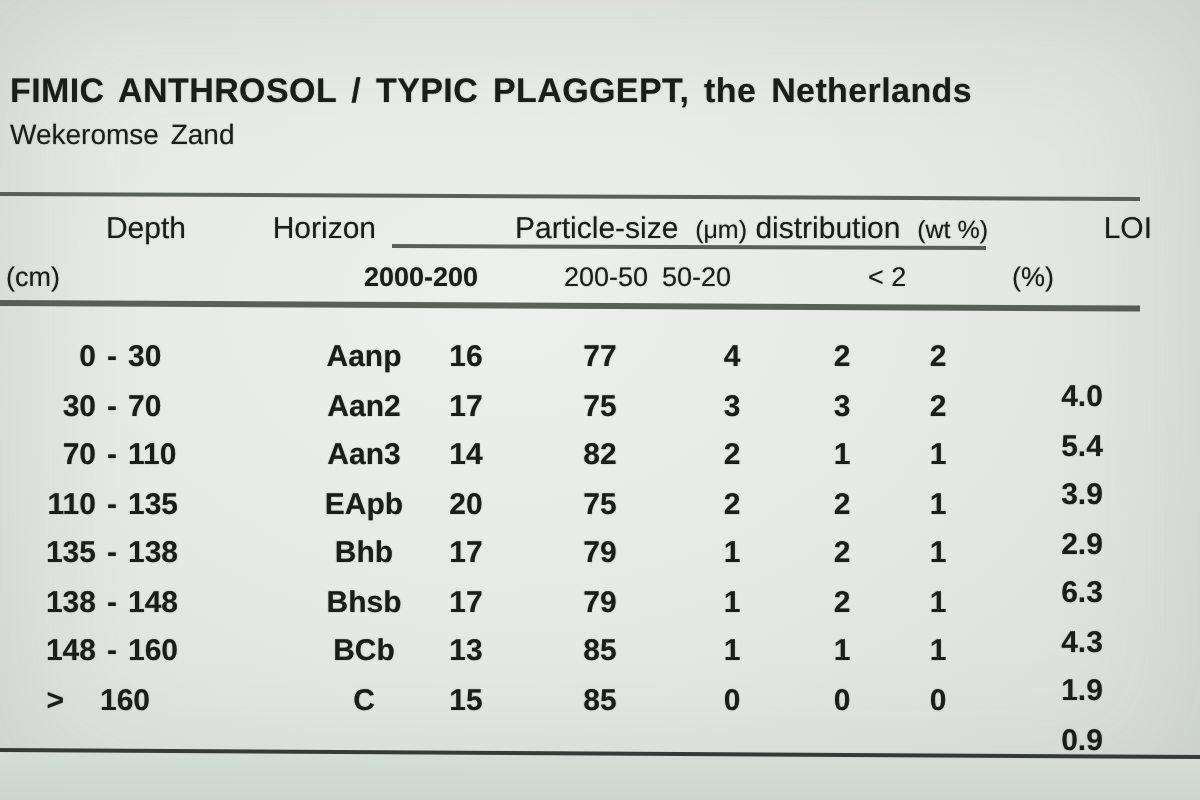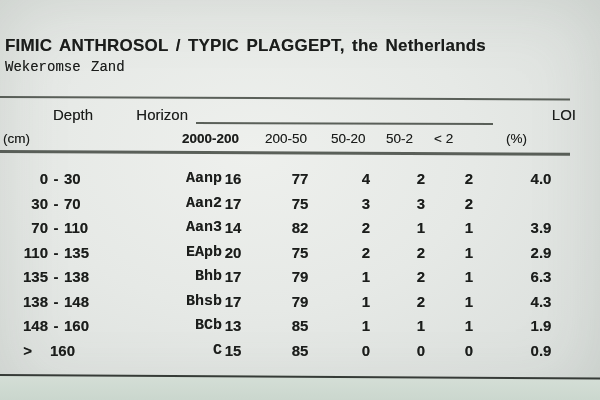--- a/index.html
+++ b/index.html
@@ -4,80 +4,80 @@
 <style>
   html,body{margin:0;padding:0;}
   body{width:600px;height:400px;overflow:hidden;font-family:"Liberation Sans",sans-serif;}
   .photo{
     position:relative;width:600px;height:400px;overflow:hidden;
     background:radial-gradient(ellipse at 42% 38%, #eef0ed 0%, #e6e9e6 45%, #dde1de 80%, #d6dbd8 100%);
     box-shadow:inset 0 0 70px rgba(110,120,112,0.18);
   }
   .txt{color:#1b1d1b;text-shadow:0 0 0.6px rgba(30,32,30,0.5);}
   .title{position:absolute;left:5px;top:36px;font-size:17px;font-weight:bold;letter-spacing:0.2px;word-spacing:2.5px;white-space:nowrap;}
-  .subtitle{position:absolute;left:5px;top:59px;font-size:14px;word-spacing:2px;font-family:Liberation Mono, monospace;}
+  .subtitle{position:absolute;left:5px;top:59px;font-size:14px;word-spacing:2px;}
   .rule{position:absolute;background:#41463f;opacity:0.85;transform-origin:left center;}
   .rule-top{left:0;top:96px;width:570px;height:2px;transform:rotate(0.25deg);}
   .rule-psd{left:196px;top:122px;width:297px;height:2px;transform:rotate(0.2deg);}
   .rule-mid{left:0;top:150px;width:570px;height:2.5px;transform:rotate(0.28deg);}
   .bottom-strip{
     position:absolute;left:-6px;top:374px;width:620px;height:34px;
     border-top:2.5px solid #363b37;
     background:linear-gradient(180deg,#d4ded6 0%,#ccd8cf 55%,#c6d3ca 100%);
     transform:rotate(0.33deg);transform-origin:left center;
   }
   .hcell{position:absolute;top:102px;font-size:15px;text-align:right;line-height:26px;}
   .hsub{position:absolute;top:127px;font-size:13.5px;line-height:24px;}
   .h-depth{left:3px;width:90px;}
   .h-horizon{left:118px;width:70px;}
   .h-particle{left:192px;width:302px;white-space:nowrap;}
   .h-loi{left:506px;width:70px;}
   .u-cm{left:3px;width:90px;}
   .u-pct{left:506px;width:70px;}
   .sub1{left:182px;width:70px;font-weight:bold;}
-  .sub2{left:265px;width:70px;}
+  .sub2{left:282px;width:70px;}
   .sub3{left:331px;width:70px;}
   .sub4{left:386px;width:70px;}
   .sub5{left:434px;width:70px;}
   .small-unit{font-size:12.5px;}
   .rows{position:absolute;left:0;top:167px;width:600px;}
   .row{position:relative;height:24.55px;}
   .cell{position:absolute;top:0;line-height:24.55px;font-size:15px;font-weight:bold;}
   .depth{left:0;width:112px;white-space:nowrap;}
   .dfrom{display:inline-block;width:48px;text-align:right;}
   .dsep{display:inline-block;width:16px;text-align:center;}
   .dto{display:inline-block;text-align:left;}
   .dfrom.gt{padding-right:16px;box-sizing:border-box;}
   .dto.gt{margin-left:-14px;}
-  .horizon{left:142px;width:80px;text-align:right;font-family:Liberation Mono, monospace;}
+  .horizon{left:142px;width:80px;text-align:center;}
   .v{text-align:center;width:70px;}
   .v1{left:198px;} .v2{left:265px;} .v3{left:331px;} .v4{left:386px;} .v5{left:434px;}
-  .loi{left:506px;width:70px;text-align:center;}
+  .loi{left:506px;width:70px;text-align:center;margin-top:20px;}
 </style>
 </head>
 <body>
 
 <div class="photo">
 
   <div class="title txt">FIMIC ANTHROSOL / TYPIC PLAGGEPT, the Netherlands</div>
   <div class="subtitle txt">Wekeromse Zand</div>
 
   <div class="rule rule-top"></div>
 
   <div class="hcell h-depth txt">Depth</div>
   <div class="hcell h-horizon txt">Horizon</div>
+  <div class="hcell h-particle txt"><span>Particle-size</span>&nbsp;&nbsp;<span class="small-unit">(μm)</span>&nbsp;<span>distribution</span>&nbsp;&nbsp;<span class="small-unit">(wt %)</span></div>
   <div class="hcell h-loi txt">LOI</div>
 
   <div class="rule rule-psd"></div>
 
   <div class="hsub u-cm txt">(cm)</div>
   <div class="hsub sub1 txt">2000-200</div>
   <div class="hsub sub2 txt">200-50</div>
   <div class="hsub sub3 txt">50-20</div>
-  <div class="hsub sub4 txt">50-2</div>
   <div class="hsub sub5 txt">&lt; 2</div>
   <div class="hsub u-pct txt">(%)</div>
 
   <div class="rule rule-mid"></div>
 
   <div class="rows">
 
     <div class="row">
       <span class="cell depth txt"><span class="dfrom">0</span><span class="dsep">-</span><span class="dto">30</span></span>
       <span class="cell horizon txt">Aanp</span>
@@ -90,20 +90,21 @@
     </div>
 
     <div class="row">
       <span class="cell depth txt"><span class="dfrom">30</span><span class="dsep">-</span><span class="dto">70</span></span>
       <span class="cell horizon txt">Aan2</span>
       <span class="cell v v1 txt">17</span>
       <span class="cell v v2 txt">75</span>
       <span class="cell v v3 txt">3</span>
       <span class="cell v v4 txt">3</span>
       <span class="cell v v5 txt">2</span>
+      <span class="cell loi txt">5.4</span>
     </div>
 
     <div class="row">
       <span class="cell depth txt"><span class="dfrom">70</span><span class="dsep">-</span><span class="dto">110</span></span>
       <span class="cell horizon txt">Aan3</span>
       <span class="cell v v1 txt">14</span>
       <span class="cell v v2 txt">82</span>
       <span class="cell v v3 txt">2</span>
       <span class="cell v v4 txt">1</span>
       <span class="cell v v5 txt">1</span>

